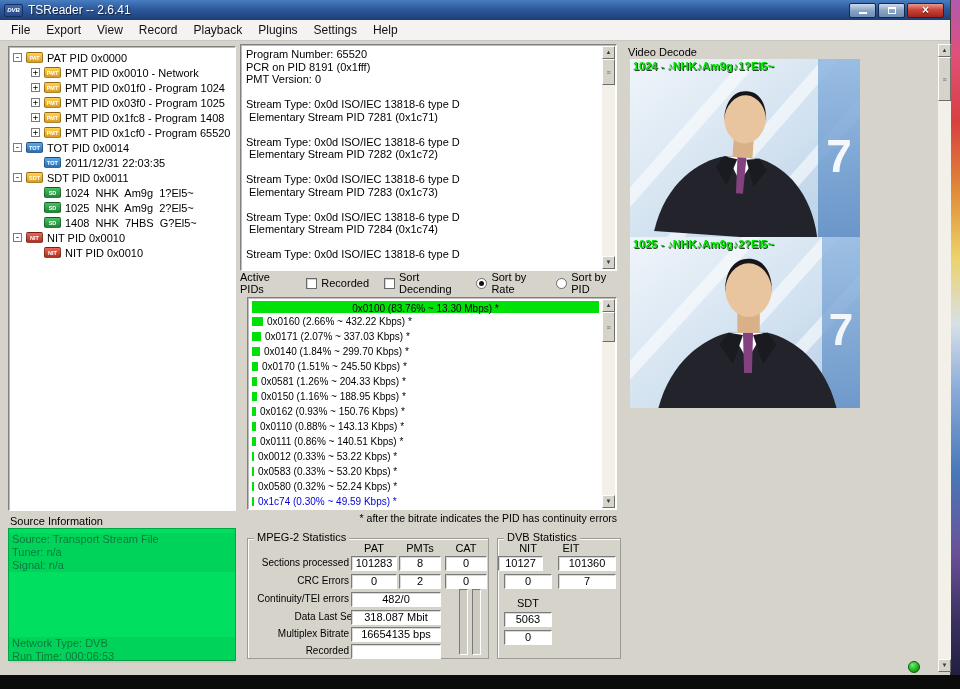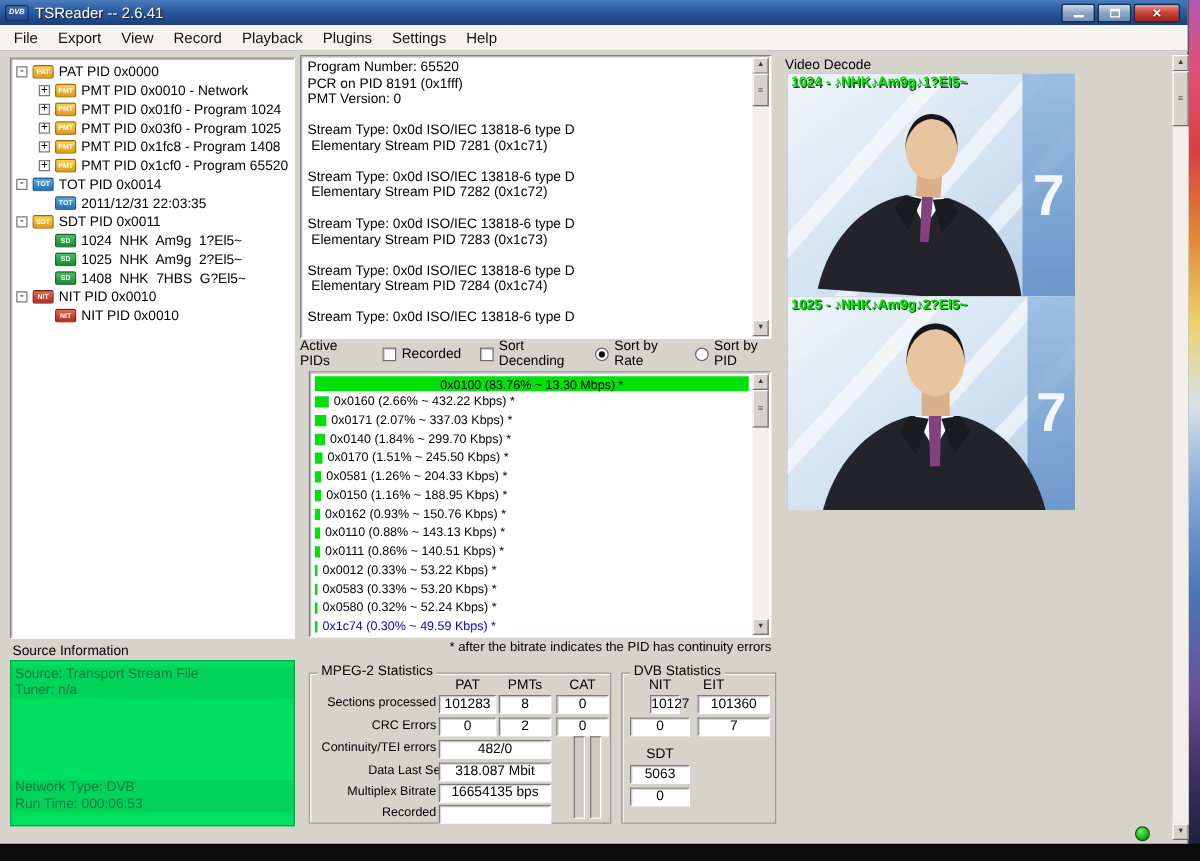--- a/index.html
+++ b/index.html
@@ -302,20 +302,21 @@
       </div>
     </div>
 
     <div id="pid-note">* after the bitrate indicates the PID has continuity errors</div>
 
     <div id="source-label">Source Information</div>
     <div id="source-panel">
       <div id="source-lines">
           <div class="src-line">Source: Transport Stream File</div>
           <div class="src-line">Tuner: n/a</div>
+          <div class="src-line">Signal: n/a</div>
           <div class="src-line empty"></div>
           <div class="src-line empty"></div>
           <div class="src-line empty"></div>
           <div class="src-line empty"></div>
           <div class="src-line empty"></div>
           <div class="src-line">Network Type: DVB</div>
           <div class="src-line">Run Time: 000:06:53</div>
         </div>
     </div>
 
@@ -349,21 +350,21 @@
 
       <span class="meter" style="left:211px; top:50px;"></span>
       <span class="meter" style="left:224px; top:50px;"></span>
     </div>
 
     <div id="dvb-box" class="groupbox">
       <span class="gb-title">DVB Statistics</span>
       <span class="stat-header" style="left:6px; width:48px; top:3px;">NIT</span>
       <span class="stat-header" style="left:44px; width:58px; top:3px;">EIT</span>
 
-      <span class="stat-field" style="left:22px; width:24px; top:17px;">10127</span>
+      <span class="stat-field" style="left:0; width:45px; top:17px;">10127</span>
       <span class="stat-field" style="left:60px; width:58px; top:17px;">101360</span>
       <span class="stat-field" style="left:6px; width:48px; top:35px;">0</span>
       <span class="stat-field" style="left:60px; width:58px; top:35px;">7</span>
 
       <span class="stat-header" style="left:6px; width:48px; top:58px;">SDT</span>
       <span class="stat-field" style="left:6px; width:48px; top:73px;">5063</span>
       <span class="stat-field" style="left:6px; width:48px; top:91px;">0</span>
     </div>
 
     <div id="video-label">Video Decode</div>

